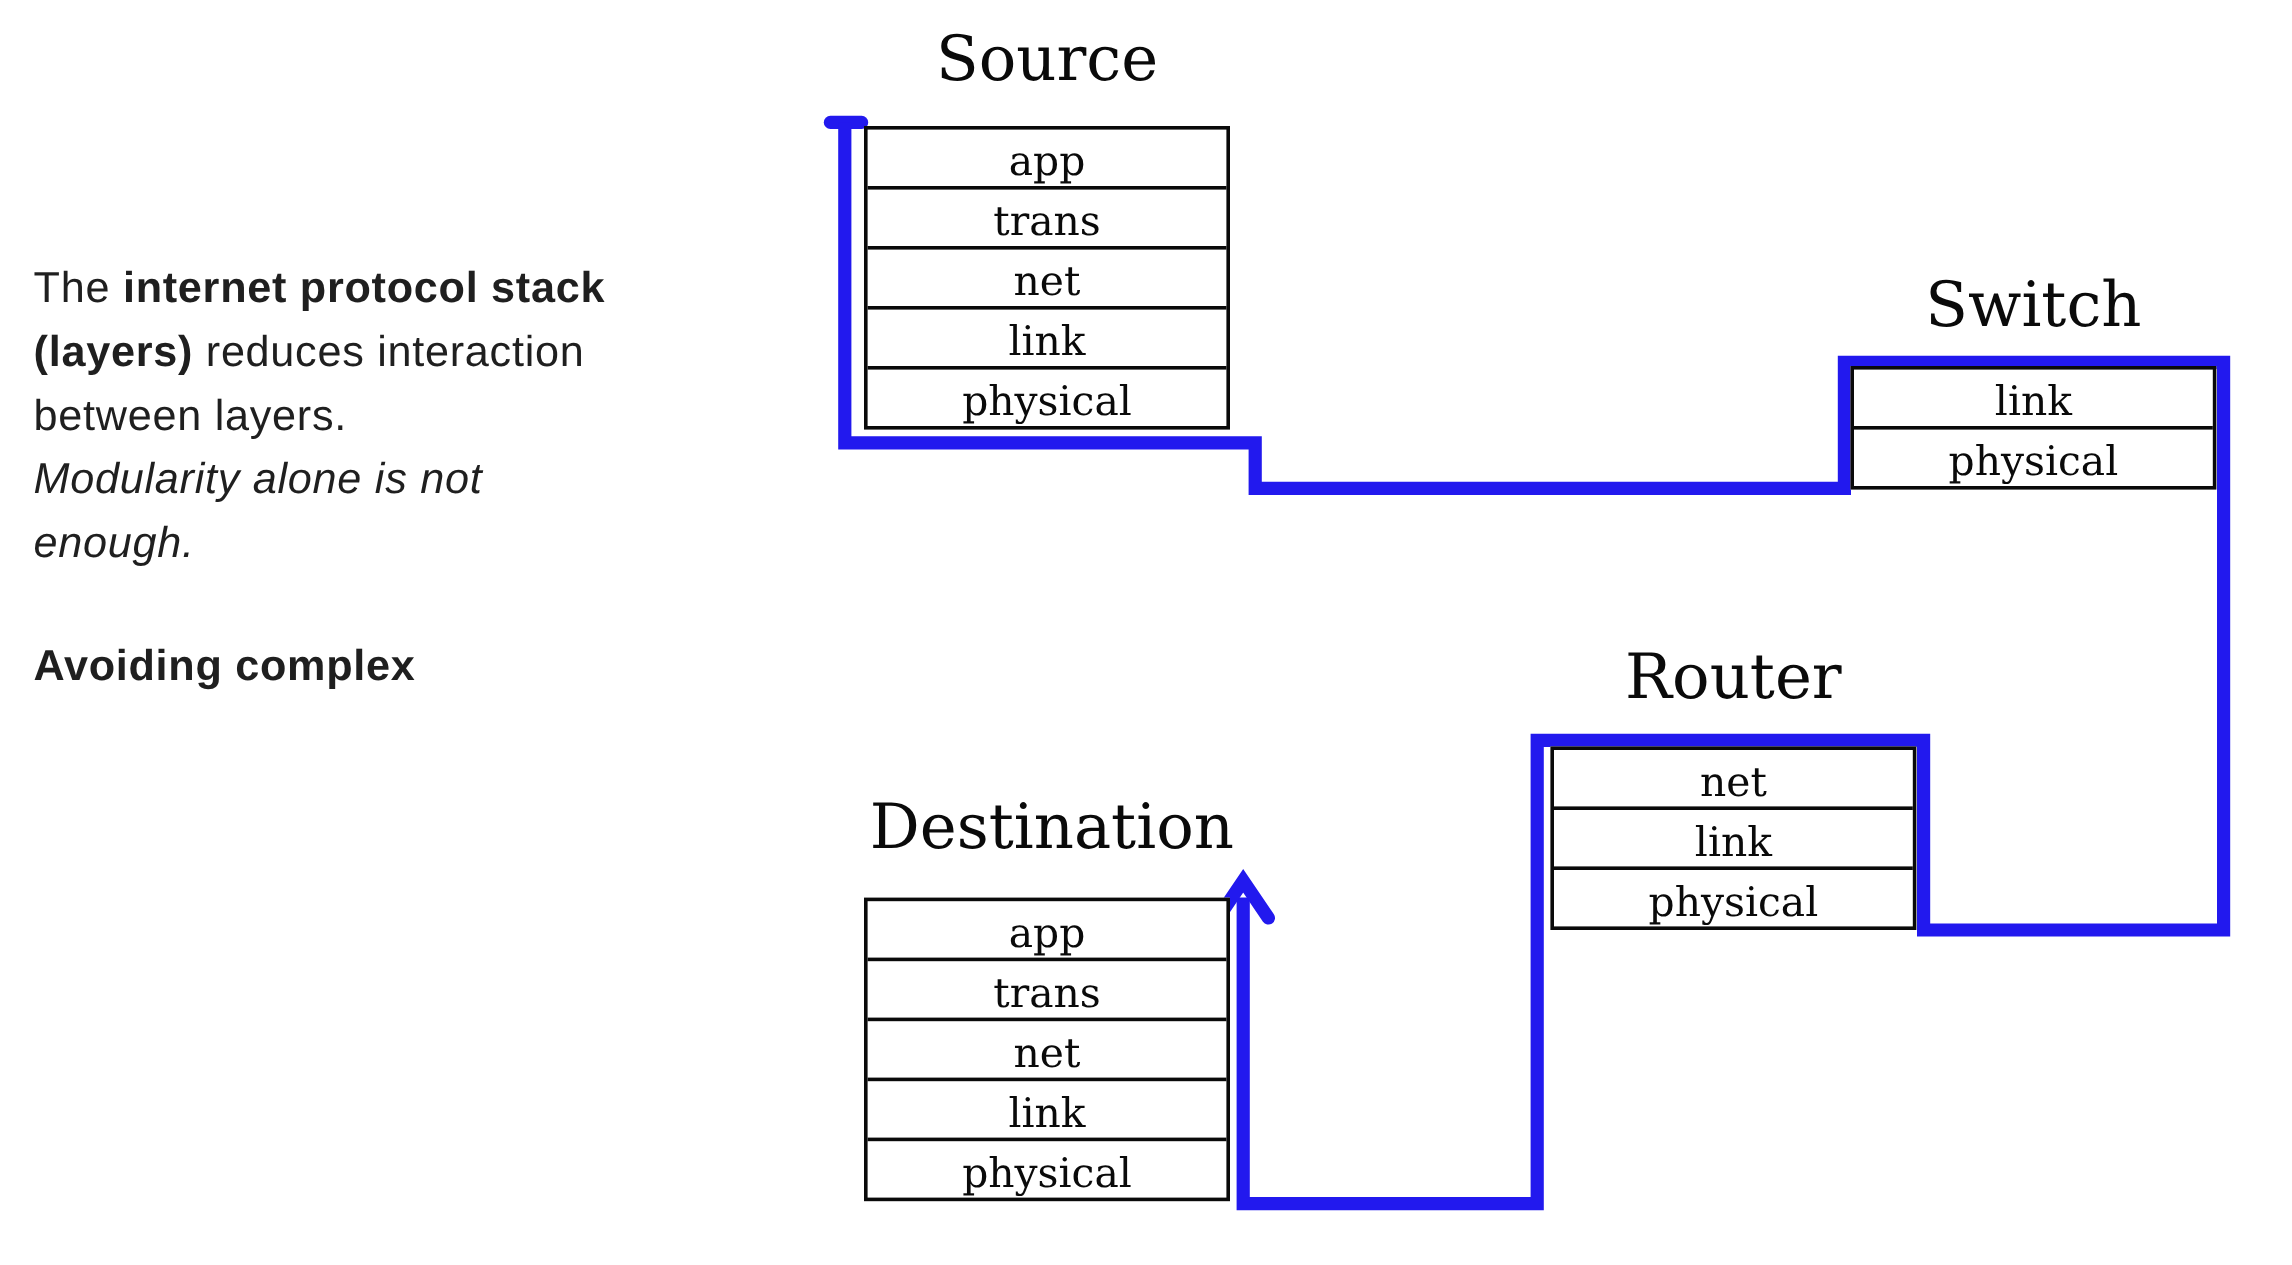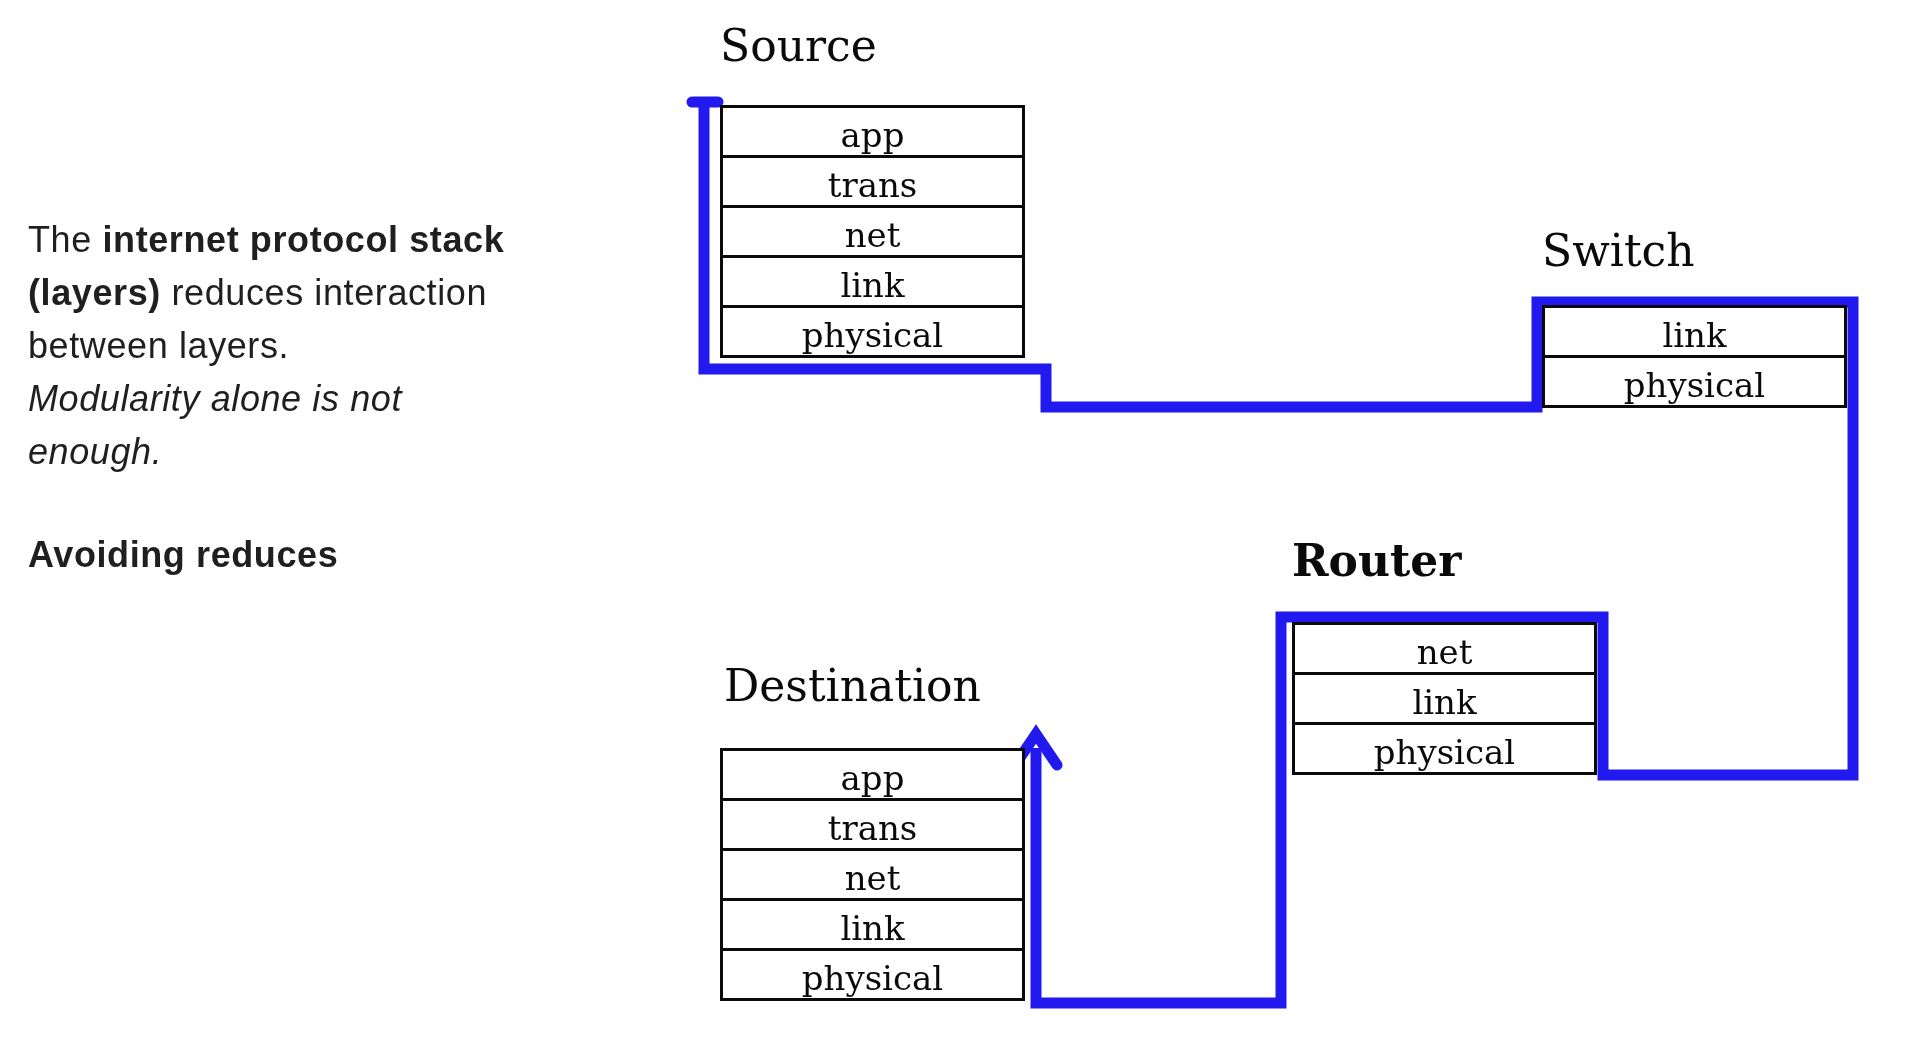--- a/index.html
+++ b/index.html
@@ -25,24 +25,24 @@
   .note .b { font-weight: 700; }
   .note .i { font-style: italic; }
   #note1 { top: 213px; }
   #note2 { top: 528px; }
 
   
   .node-title {
     position: absolute;
     width: 305px;
     margin: 0;
-    text-align: left;
+    text-align: center;
     font-family: "DejaVu Serif", serif;
     font-weight: 400;
-    font-size: 44px;
+    font-size: 52px;
     line-height: 1;
     color: var(--box-border, #0a0a0a);
   }
   .stack {
     position: absolute;
     width: 299px; 
     border: 3px solid var(--box-border, #0a0a0a);
     background: #ffffff;
     box-sizing: content-box;
   }
@@ -80,21 +80,21 @@
 
   <div class="note" id="note1">
     <div><span>The </span><span class="b">internet protocol stack</span></div>
     <div><span class="b">(layers)</span><span> reduces interaction</span></div>
     <div><span>between layers.</span></div>
     <div><span class="i">Modularity alone is not</span></div>
     <div><span class="i">enough.</span></div>
   </div>
 
   <div class="note" id="note2">
-    <div><span class="b">Avoiding reduces</span></div>
+    <div><span class="b">Avoiding complex</span></div>
   </div>
 
   <svg id="flow-svg" viewBox="0 0 1910 1054" xmlns="http://www.w3.org/2000/svg">
 
     <line class="flow-stroke" x1="692" y1="102" x2="718" y2="102" stroke-linecap="round"></line>
 
     <polyline class="flow-stroke" points="704,102 704,369 1046,369 1046,407 1537,407 1537,302 1853,302 1853,775 1603,775 1603,617 1281,617 1281,1003 1036,1003 1036,748"></polyline>
 
     <polyline class="flow-stroke" points="1015,765 1036,734 1057,765" stroke-linecap="round"></polyline>
   </svg>
@@ -121,21 +121,21 @@
   <h2 class="node-title" style="left:1542px; top:229px;">Switch</h2>
   <div class="stack" style="left:1542px; top:305px;">
     <div class="layer">
         <span>link</span>
       </div>
     <div class="layer">
         <span>physical</span>
       </div>
   </div>
 
-  <h2 class="node-title" style="left:1292px; top:539px;font-weight:bold;">Router</h2>
+  <h2 class="node-title" style="left:1292px; top:539px;">Router</h2>
   <div class="stack" style="left:1292px; top:622px;">
     <div class="layer">
         <span>net</span>
       </div>
     <div class="layer">
         <span>link</span>
       </div>
     <div class="layer">
         <span>physical</span>
       </div>

